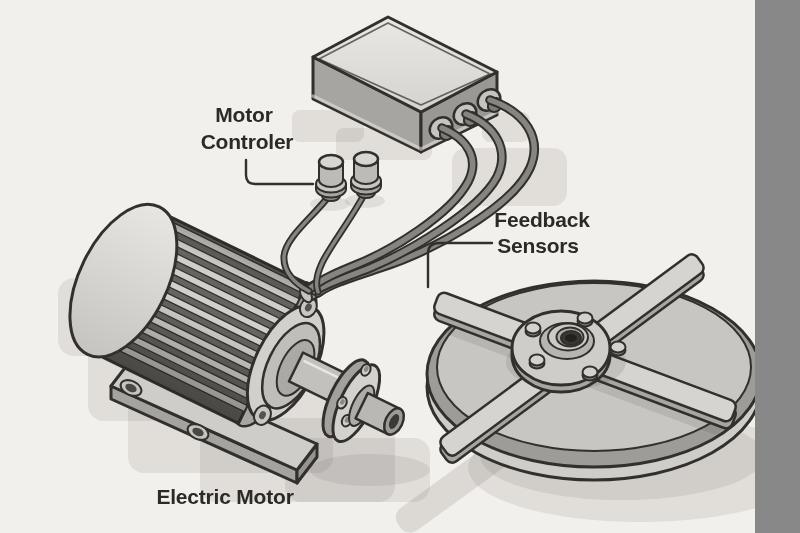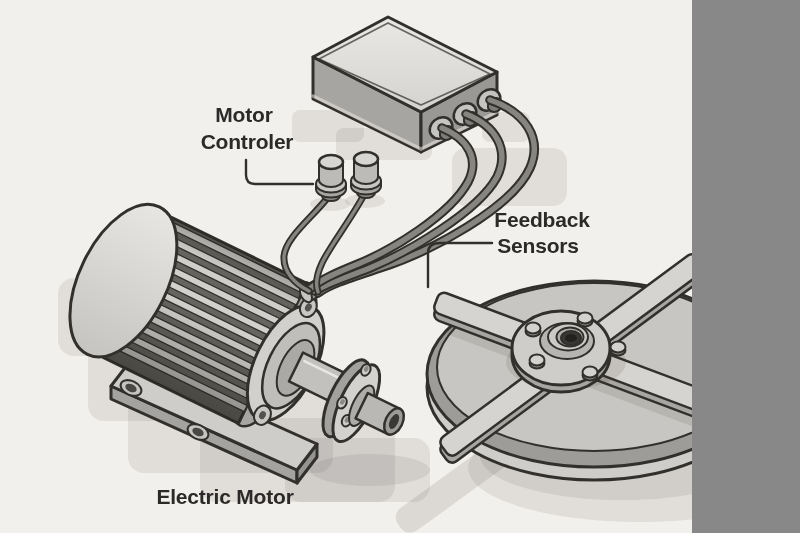--- a/index.html
+++ b/index.html
@@ -1,21 +1,21 @@
 <!DOCTYPE html>
 <html style="--c-background: #f2f0ec; --c-ink: #32302c; --c-text: #2b2a28; --c-gray-lightest: #e4e2de; --c-gray-light: #d4d2ce; --c-gray-mid: #c3c1bd; --c-gray-dark: #a6a4a0; --c-gray-darker: #8b8985; --c-fin-gap: #67655f; --c-cable: #87857f;"><head>
 <meta charset="utf-8">
 <style>
   :root{
     --c-background:#f2f0ec; --c-ink:#32302c; --c-text:#2b2a28;
     --c-gray-lightest:#e4e2de; --c-gray-light:#d4d2ce; --c-gray-mid:#c3c1bd;
     --c-gray-dark:#a6a4a0; --c-gray-darker:#8b8985; --c-fin-gap:#67655f; --c-cable:#87857f;
   }
   html,body{margin:0;padding:0;background:#888;}
-  .stage{width:692px;height:533px;position:relative;background:var(--c-background);overflow:hidden;}
+  .stage{width:755px;height:533px;position:relative;background:var(--c-background);overflow:hidden;}
   svg{display:block;}
   .o  {stroke:var(--c-ink);stroke-width:3;stroke-linejoin:round;stroke-linecap:round;}
   .o25{stroke:var(--c-ink);stroke-width:2.5;stroke-linejoin:round;stroke-linecap:round;}
   .o2 {stroke:var(--c-ink);stroke-width:2;stroke-linejoin:round;stroke-linecap:round;}
   .o13{stroke:var(--c-ink);stroke-width:1.3;stroke-linejoin:round;}
   .nf {fill:none;}
   .sh {fill:rgba(62,58,52,0.095);}
   .sh2{fill:rgba(62,58,52,0.12);}
   .cable-o{fill:none;stroke:var(--c-ink);stroke-width:9.5;stroke-linecap:round;}
   .cable-i{fill:none;stroke:var(--c-cable);stroke-width:5.5;stroke-linecap:round;}

